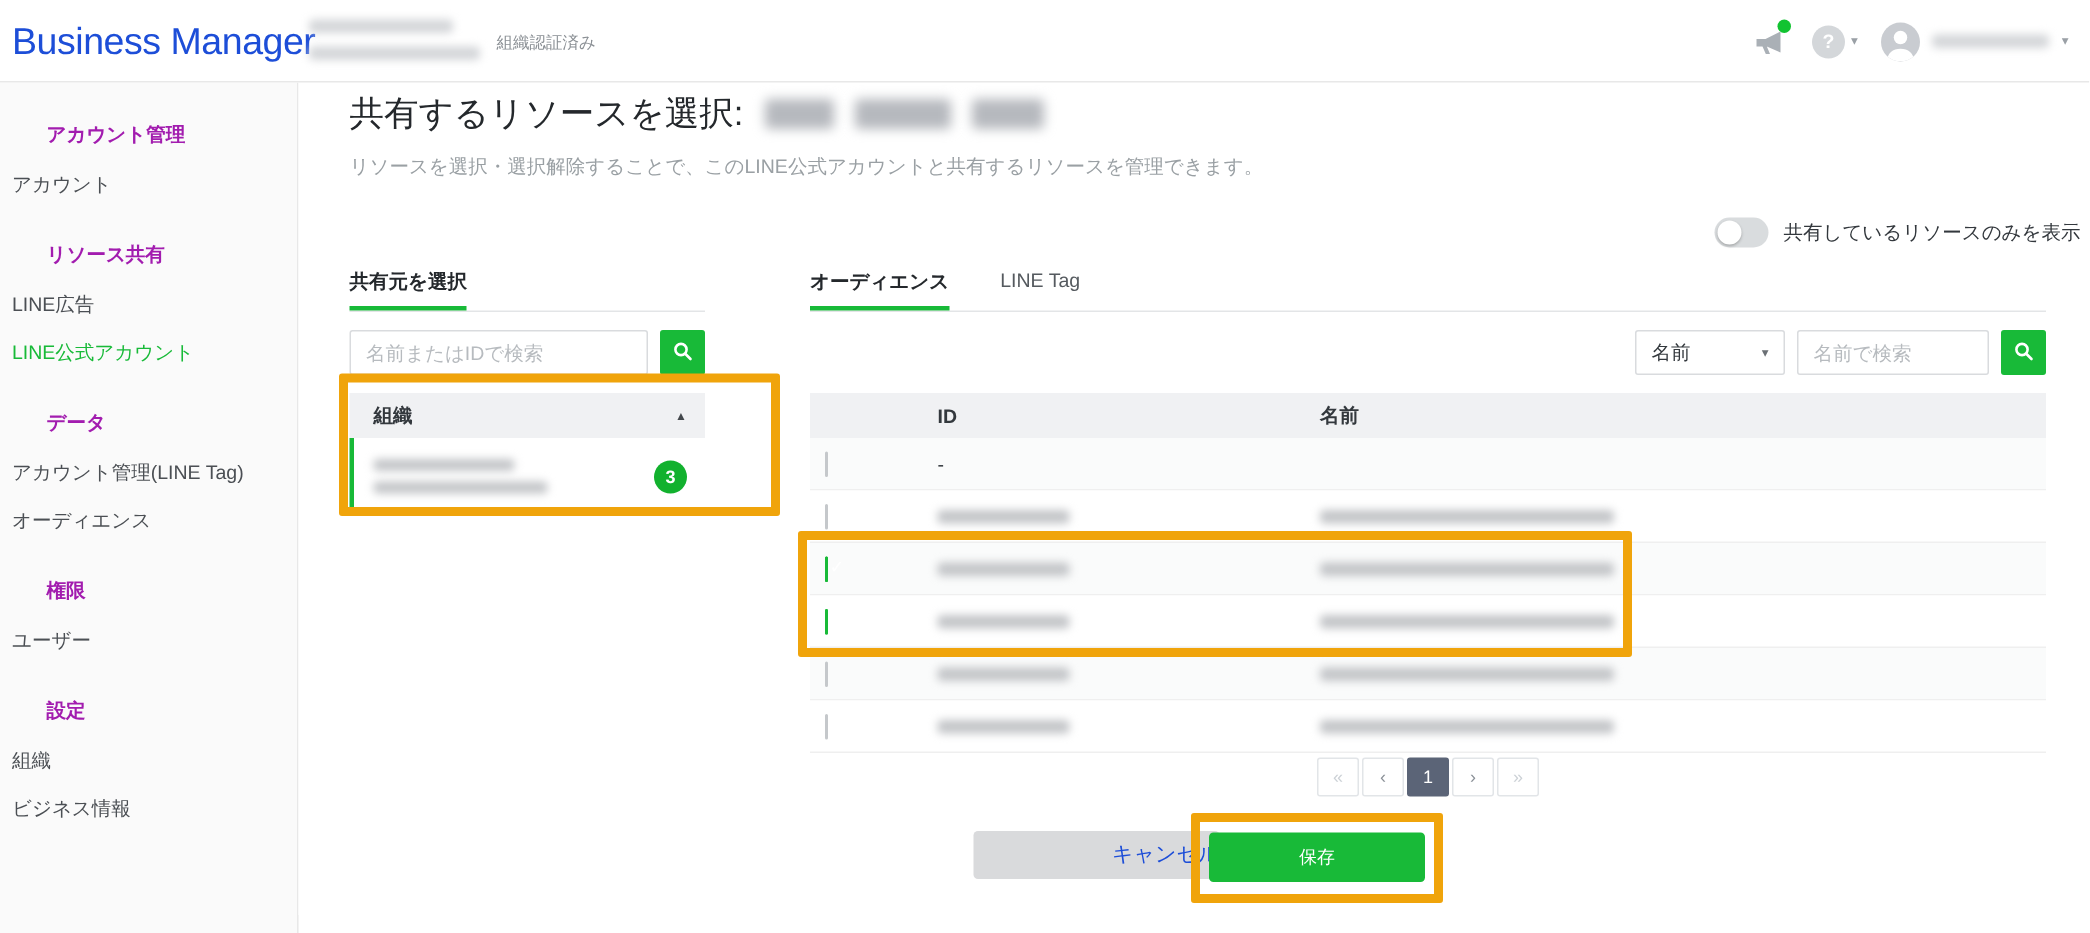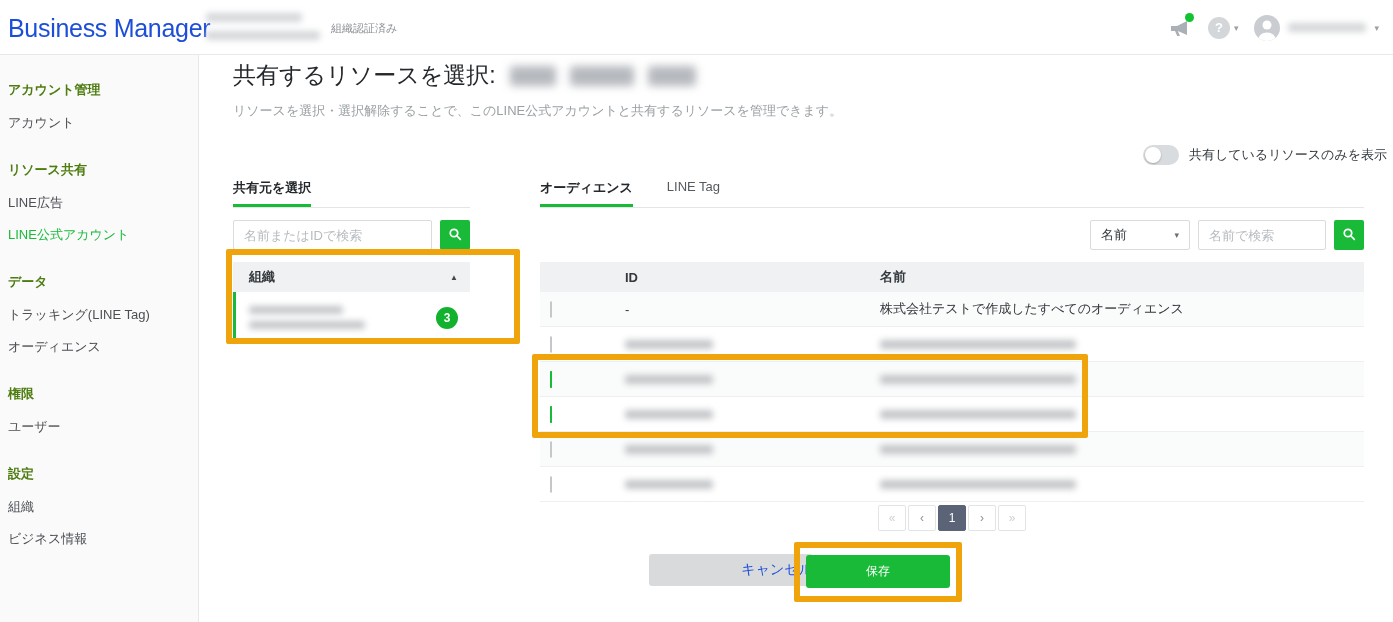--- a/index.html
+++ b/index.html
@@ -27,21 +27,21 @@
             display:flex; align-items:flex-end; justify-content:center; }
   .user-redact { width:78px; height:9px; }
 
   
   .redact { background:#c3c5c8; border-radius:3px; filter:blur(3px); display:inline-block; }
   .redact.light { background:#d4d6d9; }
 
   
   .sidebar { position:absolute; left:0; top:55px; width:199px; height:567px; background:#fafafa;
              border-right:1px solid #e8e8e8; padding:16px 8px 0 8px; }
-  .side-title { font-size:13px; font-weight:bold; color:#4d7c0f; padding:10px 0 8px 0; }
+  .side-title { font-size:13px; font-weight:bold; color:#a21caf; padding:10px 0 8px 0;margin-left:23px; }
   .side-item { font-size:13px; color:#4b4f54; padding:7px 0; cursor:pointer; }
   .side-item.active { color:#18ba38; }
   .side-gap { height:12px; }
 
   
   .main { position:absolute; left:199px; top:43px; width:1194px; height:567px; background:#fff; }
   .page-title { position:absolute; left:34px; top:17px; font-size:23px; color:#24282c;
                 display:flex; align-items:center; gap:14px; }
   .title-redact { height:20px; filter:blur(4px); background:#b6b9be; border-radius:3px; }
   .subtitle { position:absolute; left:34px; top:59px; font-size:13px; color:#9aa0a4; }
@@ -159,21 +159,21 @@
 
   <div class="sidebar">
     <div class="side-title">アカウント管理</div>
     <div class="side-item">アカウント</div>
     <div class="side-gap"></div>
     <div class="side-title">リソース共有</div>
     <div class="side-item">LINE広告</div>
     <div class="side-item active">LINE公式アカウント</div>
     <div class="side-gap"></div>
     <div class="side-title">データ</div>
-    <div class="side-item">トラッキング(LINE Tag)</div>
+    <div class="side-item">アカウント管理(LINE Tag)</div>
     <div class="side-item">オーディエンス</div>
     <div class="side-gap"></div>
     <div class="side-title">権限</div>
     <div class="side-item">ユーザー</div>
     <div class="side-gap"></div>
     <div class="side-title">設定</div>
     <div class="side-item">組織</div>
     <div class="side-item">ビジネス情報</div>
   </div>
 
@@ -248,21 +248,20 @@
       <div class="res-table">
         <div class="res-head">
           <span class="col-cb"></span>
           <span class="col-id">ID</span>
           <span class="col-name">名前</span>
         </div>
 
         <div class="res-row">
           <span class="col-cb"><span class="cb"></span></span>
           <span class="col-id">-</span>
-          <span class="col-name">株式会社テストで作成したすべてのオーディエンス</span>
         </div>
         <div class="res-row">
           <span class="col-cb"><span class="cb"></span></span>
           <span class="col-id"><span class="redact id-redact"></span></span>
           <span class="col-name"><span class="redact name-redact"></span></span>
         </div>
         <div class="res-row">
           <span class="col-cb"><span class="cb checked"></span></span>
           <span class="col-id"><span class="redact id-redact"></span></span>
           <span class="col-name"><span class="redact name-redact"></span></span>

